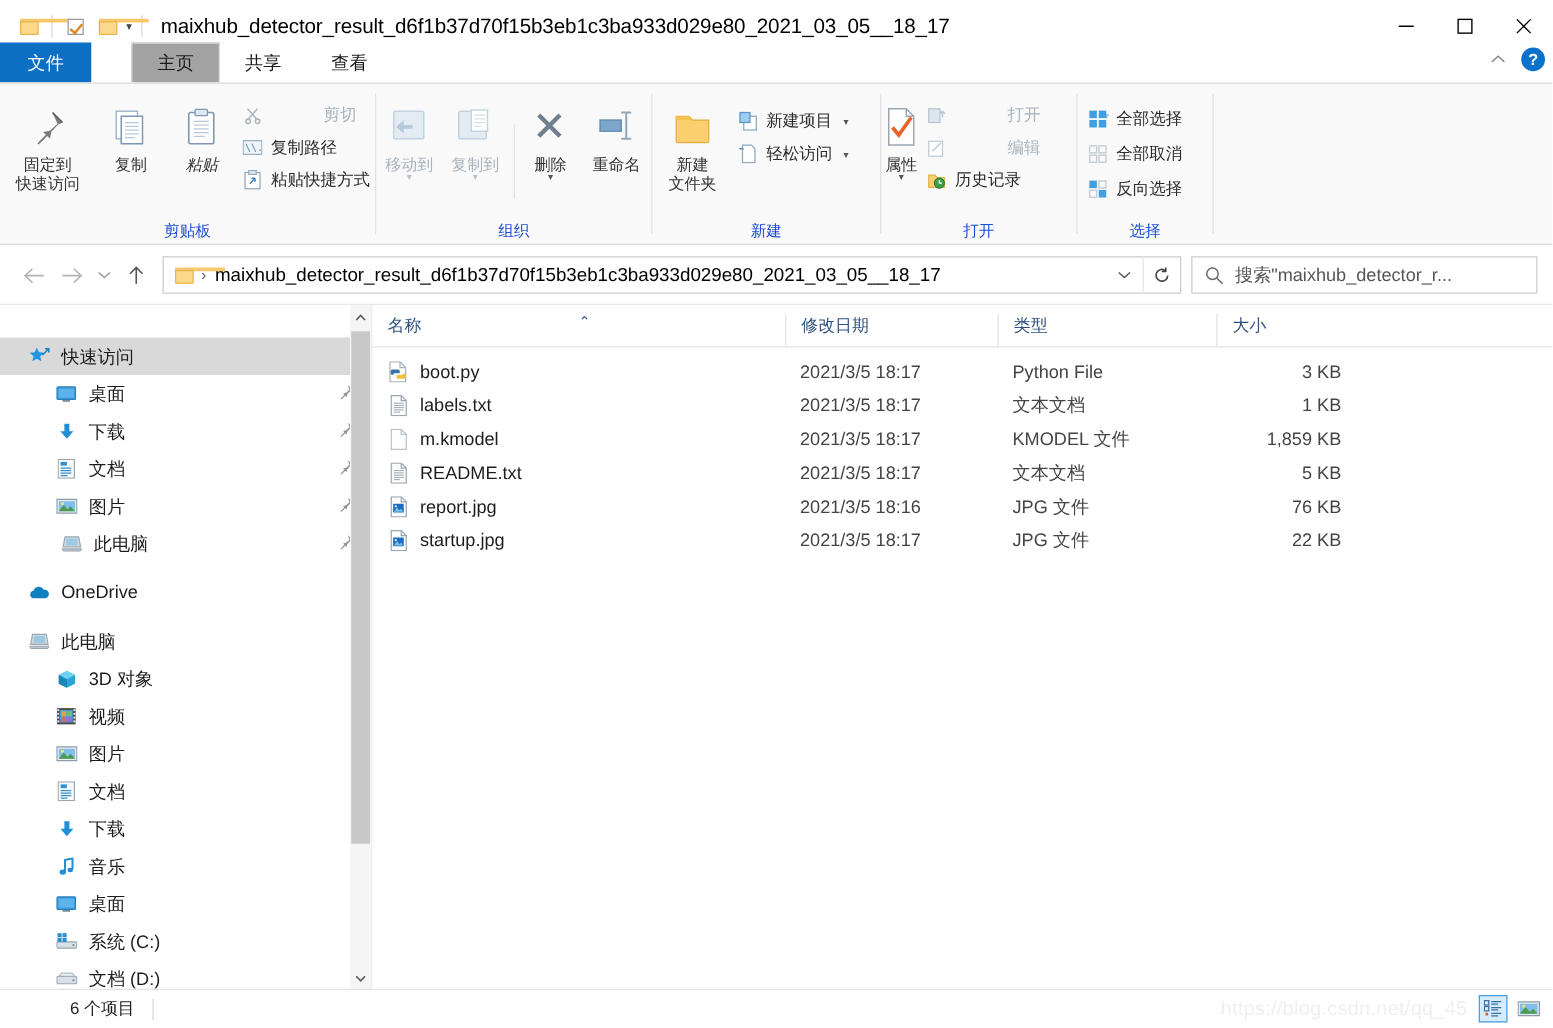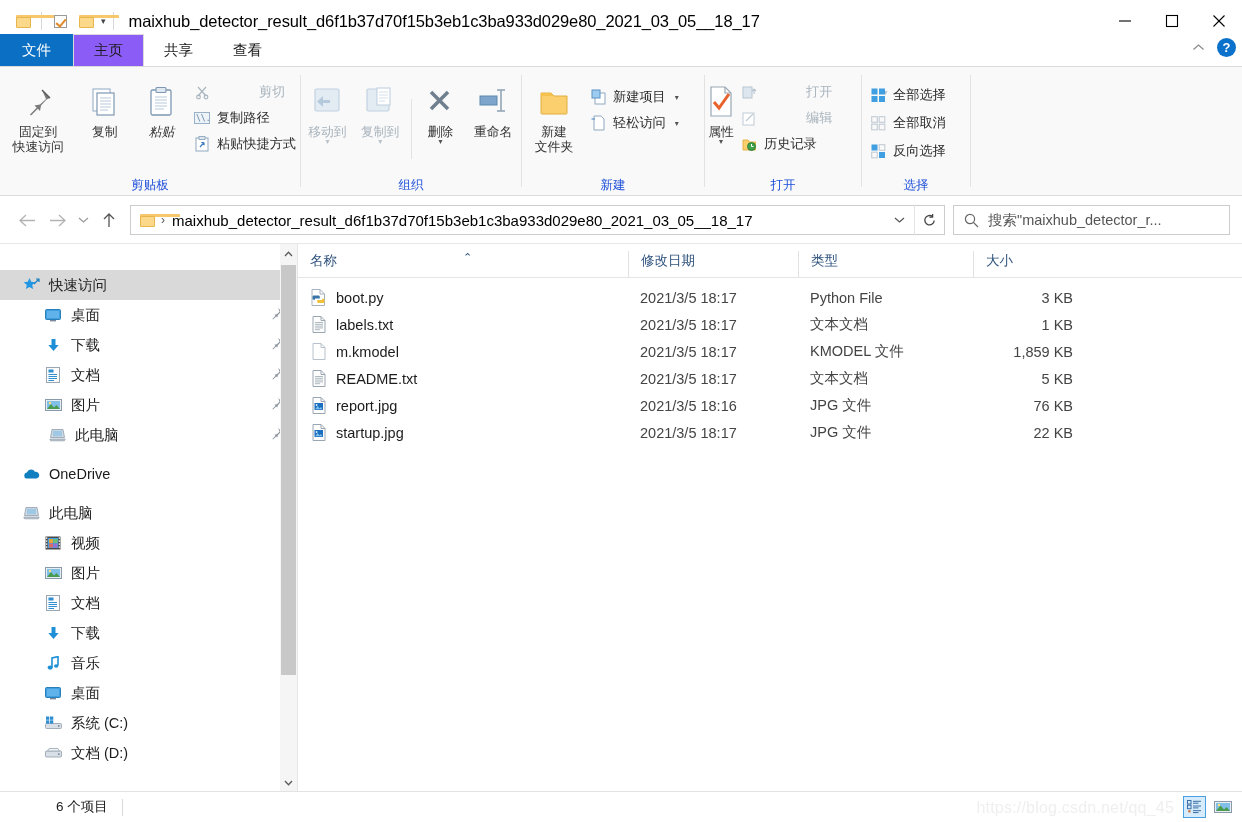--- a/index.html
+++ b/index.html
@@ -56,21 +56,21 @@
     display: flex; align-items: flex-end;
   }
   .tab {
     height: 32px; padding: 0 20px; display: flex; align-items: center;
     font-size: 14.5px; color: #1a1a1a; background: transparent; font-family: Liberation Mono, monospace;
   }
   .tab.file {
     background: #0b6fc3; color: #fff; min-width: 72px; justify-content: center;
     padding: 0 22px;
   }
-  .tab.active { background: #8b5cf6; border: 1px solid #dadada; border-bottom: none; }
+  .tab.active { background: #a3a3a3; border: 1px solid #dadada; border-bottom: none; margin-left: 32px; }
   .ribbon-right {
     position: absolute; right: 6px; top: 36px; display: flex; align-items: center; gap: 8px;
   }
   .chev-up { width: 22px; height: 22px; display:flex; align-items:center; justify-content:center; }
   .help-btn {
     width: 19px; height: 19px; border-radius: 50%; background: #0b72cc; color: #fff;
     font-size: 13px; display: flex; align-items: center; justify-content: center;
     font-weight: bold;
   }
 
@@ -743,20 +743,30 @@
           <span class="nic">
             <svg width="17" height="14" viewBox="0 0 17 14">
                 <path d="M3 1.5 h11 l1.5 8 h-14 z" fill="#cfd9e2" stroke="#9aa7b3" stroke-width="0.9"></path>
                 <rect x="4" y="2.8" width="9" height="5.5" fill="#9fc8e4"></rect>
                 <path d="M0.8 11 h15.4 l-0.8 1.8 h-13.8 z" fill="#b9c5d0" stroke="#98a5b1" stroke-width="0.8"></path>
               </svg>
           </span>
           <span class="ntxt">此电脑</span>
         </div>
 
+        <div class="nav-item lvl1">
+          <span class="nic">
+            <svg width="15" height="15" viewBox="0 0 15 15">
+                <path d="M7.5 0.8 L14 4 v7 L7.5 14.2 L1 11 V4 Z" fill="#2aa3d8"></path>
+                <path d="M7.5 0.8 L14 4 L7.5 7.3 L1 4 Z" fill="#6fd0f0"></path>
+                <path d="M7.5 7.3 V14.2 L1 11 V4 Z" fill="#1c86b8"></path>
+              </svg>
+          </span>
+          <span class="ntxt">3D 对象</span>
+        </div>
 
         <div class="nav-item lvl1">
           <span class="nic">
             <svg width="16" height="14" viewBox="0 0 16 14">
                 <rect x="0.5" y="0.5" width="15" height="13" fill="#4a4a4a"></rect>
                 <rect x="2.8" y="2" width="10.4" height="10" fill="#3f9fe0"></rect>
                 <rect x="4" y="3" width="4" height="4" fill="#e8a33c"></rect>
                 <rect x="8.5" y="3" width="4" height="4" fill="#6fc06f"></rect>
                 <rect x="4" y="7.5" width="4" height="4" fill="#d96a6a"></rect>
                 <rect x="8.5" y="7.5" width="4" height="4" fill="#9a6fd0"></rect>

